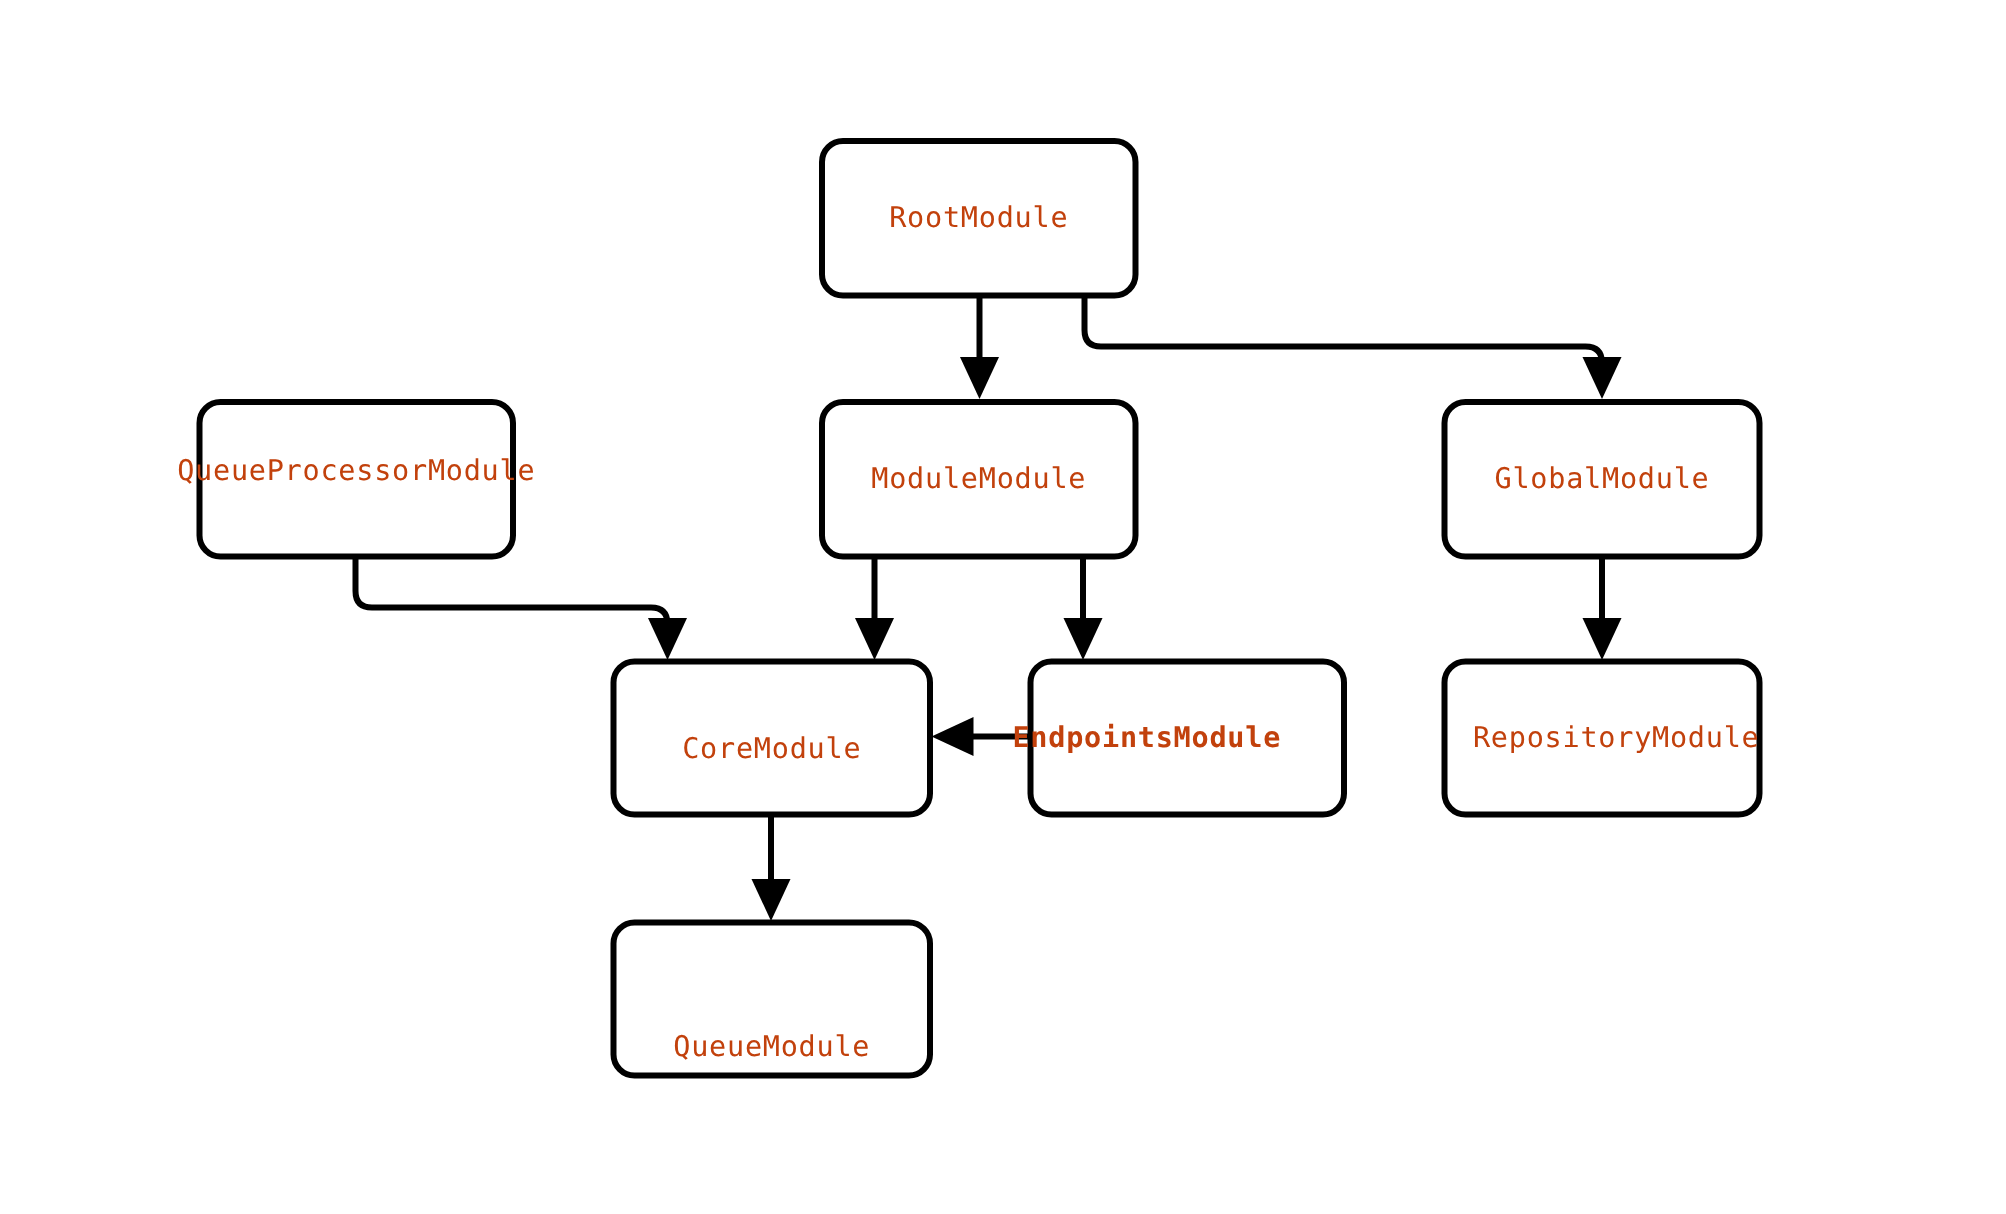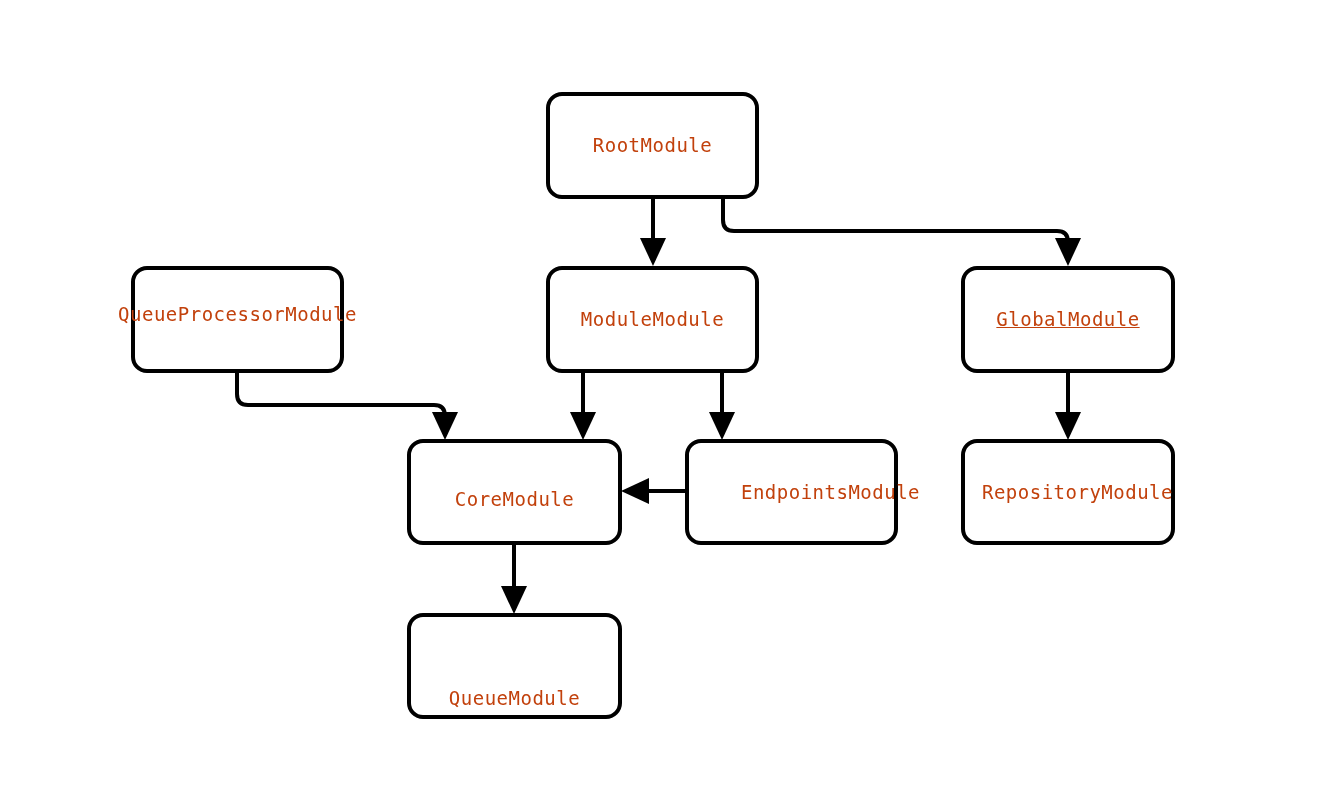--- a/index.html
+++ b/index.html
@@ -132,31 +132,31 @@
   <div class="node-label" style="left:133px; top:263px; width:209px; height:103px;">
     <span class="label-line">QueueProcessor</span>
     <span class="label-line">Module</span>
   </div>
 
   <div class="node-label" style="left:548px; top:268px; width:209px; height:103px;">
     <span class="label-line">Module</span>
     <span class="label-line">Module</span>
   </div>
 
-  <div class="node-label" style="left:963px; top:268px; width:210px; height:103px;text-decoration:underline;">
+  <div class="node-label" style="left:963px; top:268px; width:210px; height:103px;">
     <span class="label-line">Global</span>
     <span class="label-line">Module</span>
   </div>
 
   <div class="node-label" style="left:409px; top:448px; width:211px; height:102px;">
     <span class="label-line">Core</span>
     <span class="label-line">Module</span>
   </div>
 
-  <div class="node-label" style="left:726px; top:441px; width:209px; height:102px;">
+  <div class="node-label" style="left:660px; top:441px; width:209px; height:102px;font-weight:bold;">
     <span class="label-line">Endpoints</span>
     <span class="label-line">Module</span>
   </div>
 
   <div class="node-label" style="left:963px; top:441px; width:210px; height:102px;justify-content:flex-end;">
     <span class="label-line">Repository</span>
     <span class="label-line">Module</span>
   </div>
 
   <div class="node-label" style="left:409px; top:647px; width:211px; height:102px;">

